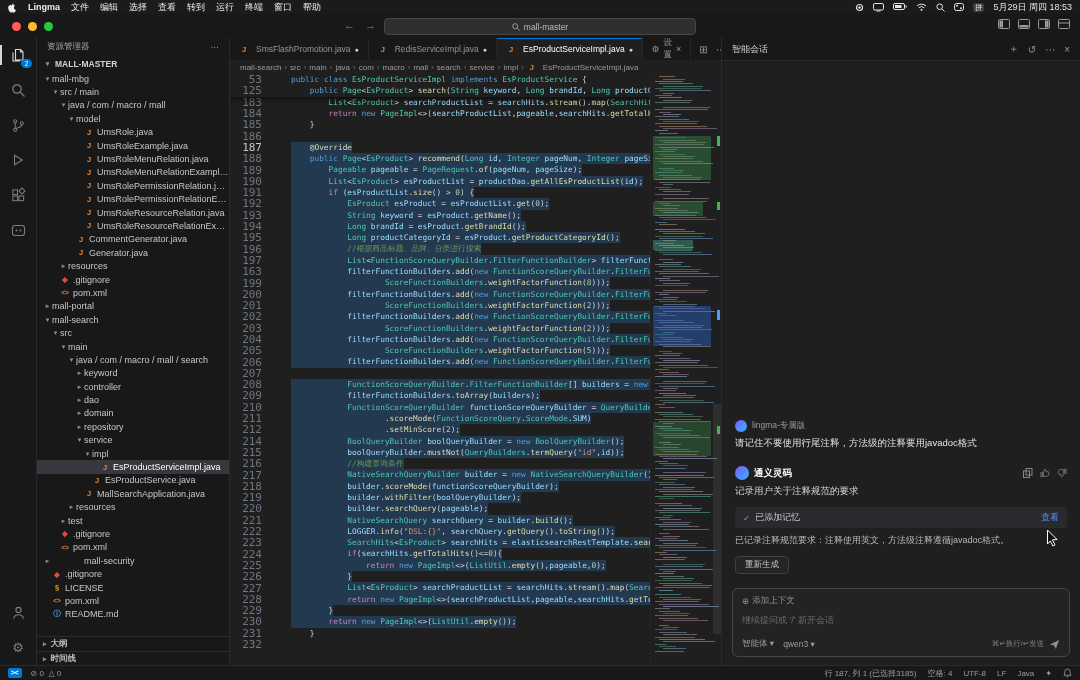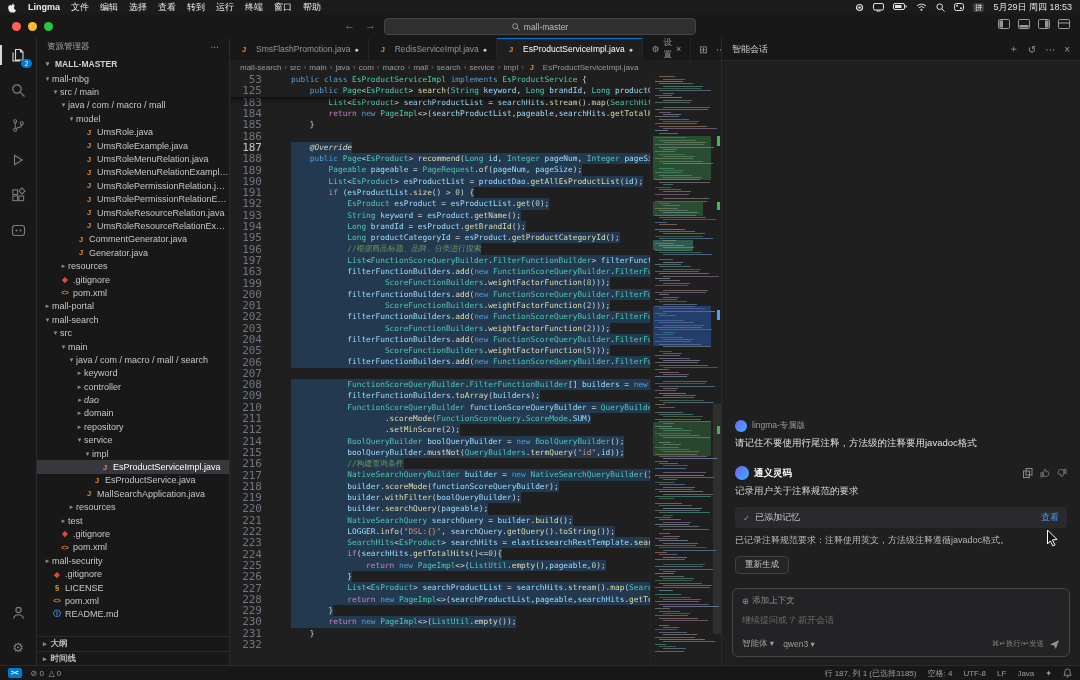--- a/index.html
+++ b/index.html
@@ -70,21 +70,21 @@
   .editor-body{flex:1;display:flex;position:relative;min-height:0;}
   .code-col{flex:1;min-width:0;overflow:hidden;font-family:"DejaVu Sans Mono",monospace;}
   .sticky{box-shadow:0 3px 4px rgba(0,0,0,.45);position:relative;z-index:3;background:#1f1f1f;}
   .code-line{display:flex;height:11.3px;align-items:center;}
   .ln{width:32px;flex:none;text-align:right;padding-right:29px;color:#6e7681;font-size:11px;}
   .ln.active{color:#c6c6c6;}
   .lc{white-space:pre;font-size:7.8px;height:11.3px;line-height:11.3px;}
   .lc.sel{background:rgba(38,79,120,.55);}
   .tk-k{color:#569cd6;} .tk-c{color:#c586c0;} .tk-t{color:#4ec9b0;} .tk-m{color:#dcdcaa;}
   .tk-v{color:#9cdcfe;} .tk-s{color:#ce9178;} .tk-n{color:#b5cea8;} .tk-cm{color:#6a9955;}
-  .tk-p{color:#d4d4d4;} .tk-an{color:#dcdcaa;font-style:italic;}
+  .tk-p{color:#d4d4d4;} .tk-an{color:#dcdcaa;}
   .minimap{width:70px;flex:none;position:relative;background:#1f1f1f;overflow:hidden;border-left:1px solid #252526;}
   .mm-row{height:1px;margin-bottom:1.35px;opacity:.55;}
   .mm-mark{position:absolute;}
   
   .chatpanel{width:358px;flex:none;background:#1f1f1f;border-left:1px solid #2b2b2b;display:flex;flex-direction:column;}
   .chat-header{height:22px;background:#181818;border-bottom:1px solid #2b2b2b;display:flex;align-items:center;
                padding:0 10px;font-size:9px;color:#d2d2d2;flex:none;}
   .ch-icons{margin-left:auto;display:flex;gap:9px;color:#9a9a9a;font-size:10px;align-items:center;}
   .chat-body{flex:1;min-height:0;display:flex;flex-direction:column;justify-content:flex-end;padding:0 13px 6px;}
   .u-row{display:flex;align-items:center;gap:5px;margin-bottom:5px;}
@@ -389,21 +389,21 @@
               <span class="tlabel">java / com / macro / mall / search</span>
             </div>
             <div class="trow" style="padding-left: 38px;">
               <span class="tchev">▸</span>
               <span class="tlabel">keyword</span>
             </div>
             <div class="trow" style="padding-left: 38px;">
               <span class="tchev">▸</span>
               <span class="tlabel">controller</span>
             </div>
-            <div class="trow" style="padding-left: 38px; font-style: italic;">
+            <div class="trow" style="padding-left: 38px;">
               <span class="tchev">▸</span>
               <span class="tlabel">dao</span>
             </div>
             <div class="trow" style="padding-left: 38px;">
               <span class="tchev">▸</span>
               <span class="tlabel">domain</span>
             </div>
             <div class="trow" style="padding-left: 38px;">
               <span class="tchev">▸</span>
               <span class="tlabel">repository</span>
@@ -442,21 +442,21 @@
             <div class="trow" style="padding-left: 14px;">
               <span class="tchev"></span>
               <span class="tico ico-git">◆</span>
               <span class="tlabel">.gitignore</span>
             </div>
             <div class="trow" style="padding-left: 14px;">
               <span class="tchev"></span>
               <span class="tico ico-xml">&lt;&gt;</span>
               <span class="tlabel">pom.xml</span>
             </div>
-            <div class="trow" style="padding-left: 6px;">
+            <div class="trow" style="padding-left: 6px; gap: 32px;">
               <span class="tchev">▸</span>
               <span class="tlabel">mall-security</span>
             </div>
             <div class="trow" style="padding-left: 6px;">
               <span class="tchev"></span>
               <span class="tico ico-git">◆</span>
               <span class="tlabel">.gitignore</span>
             </div>
             <div class="trow" style="padding-left: 6px;">
               <span class="tchev"></span>

